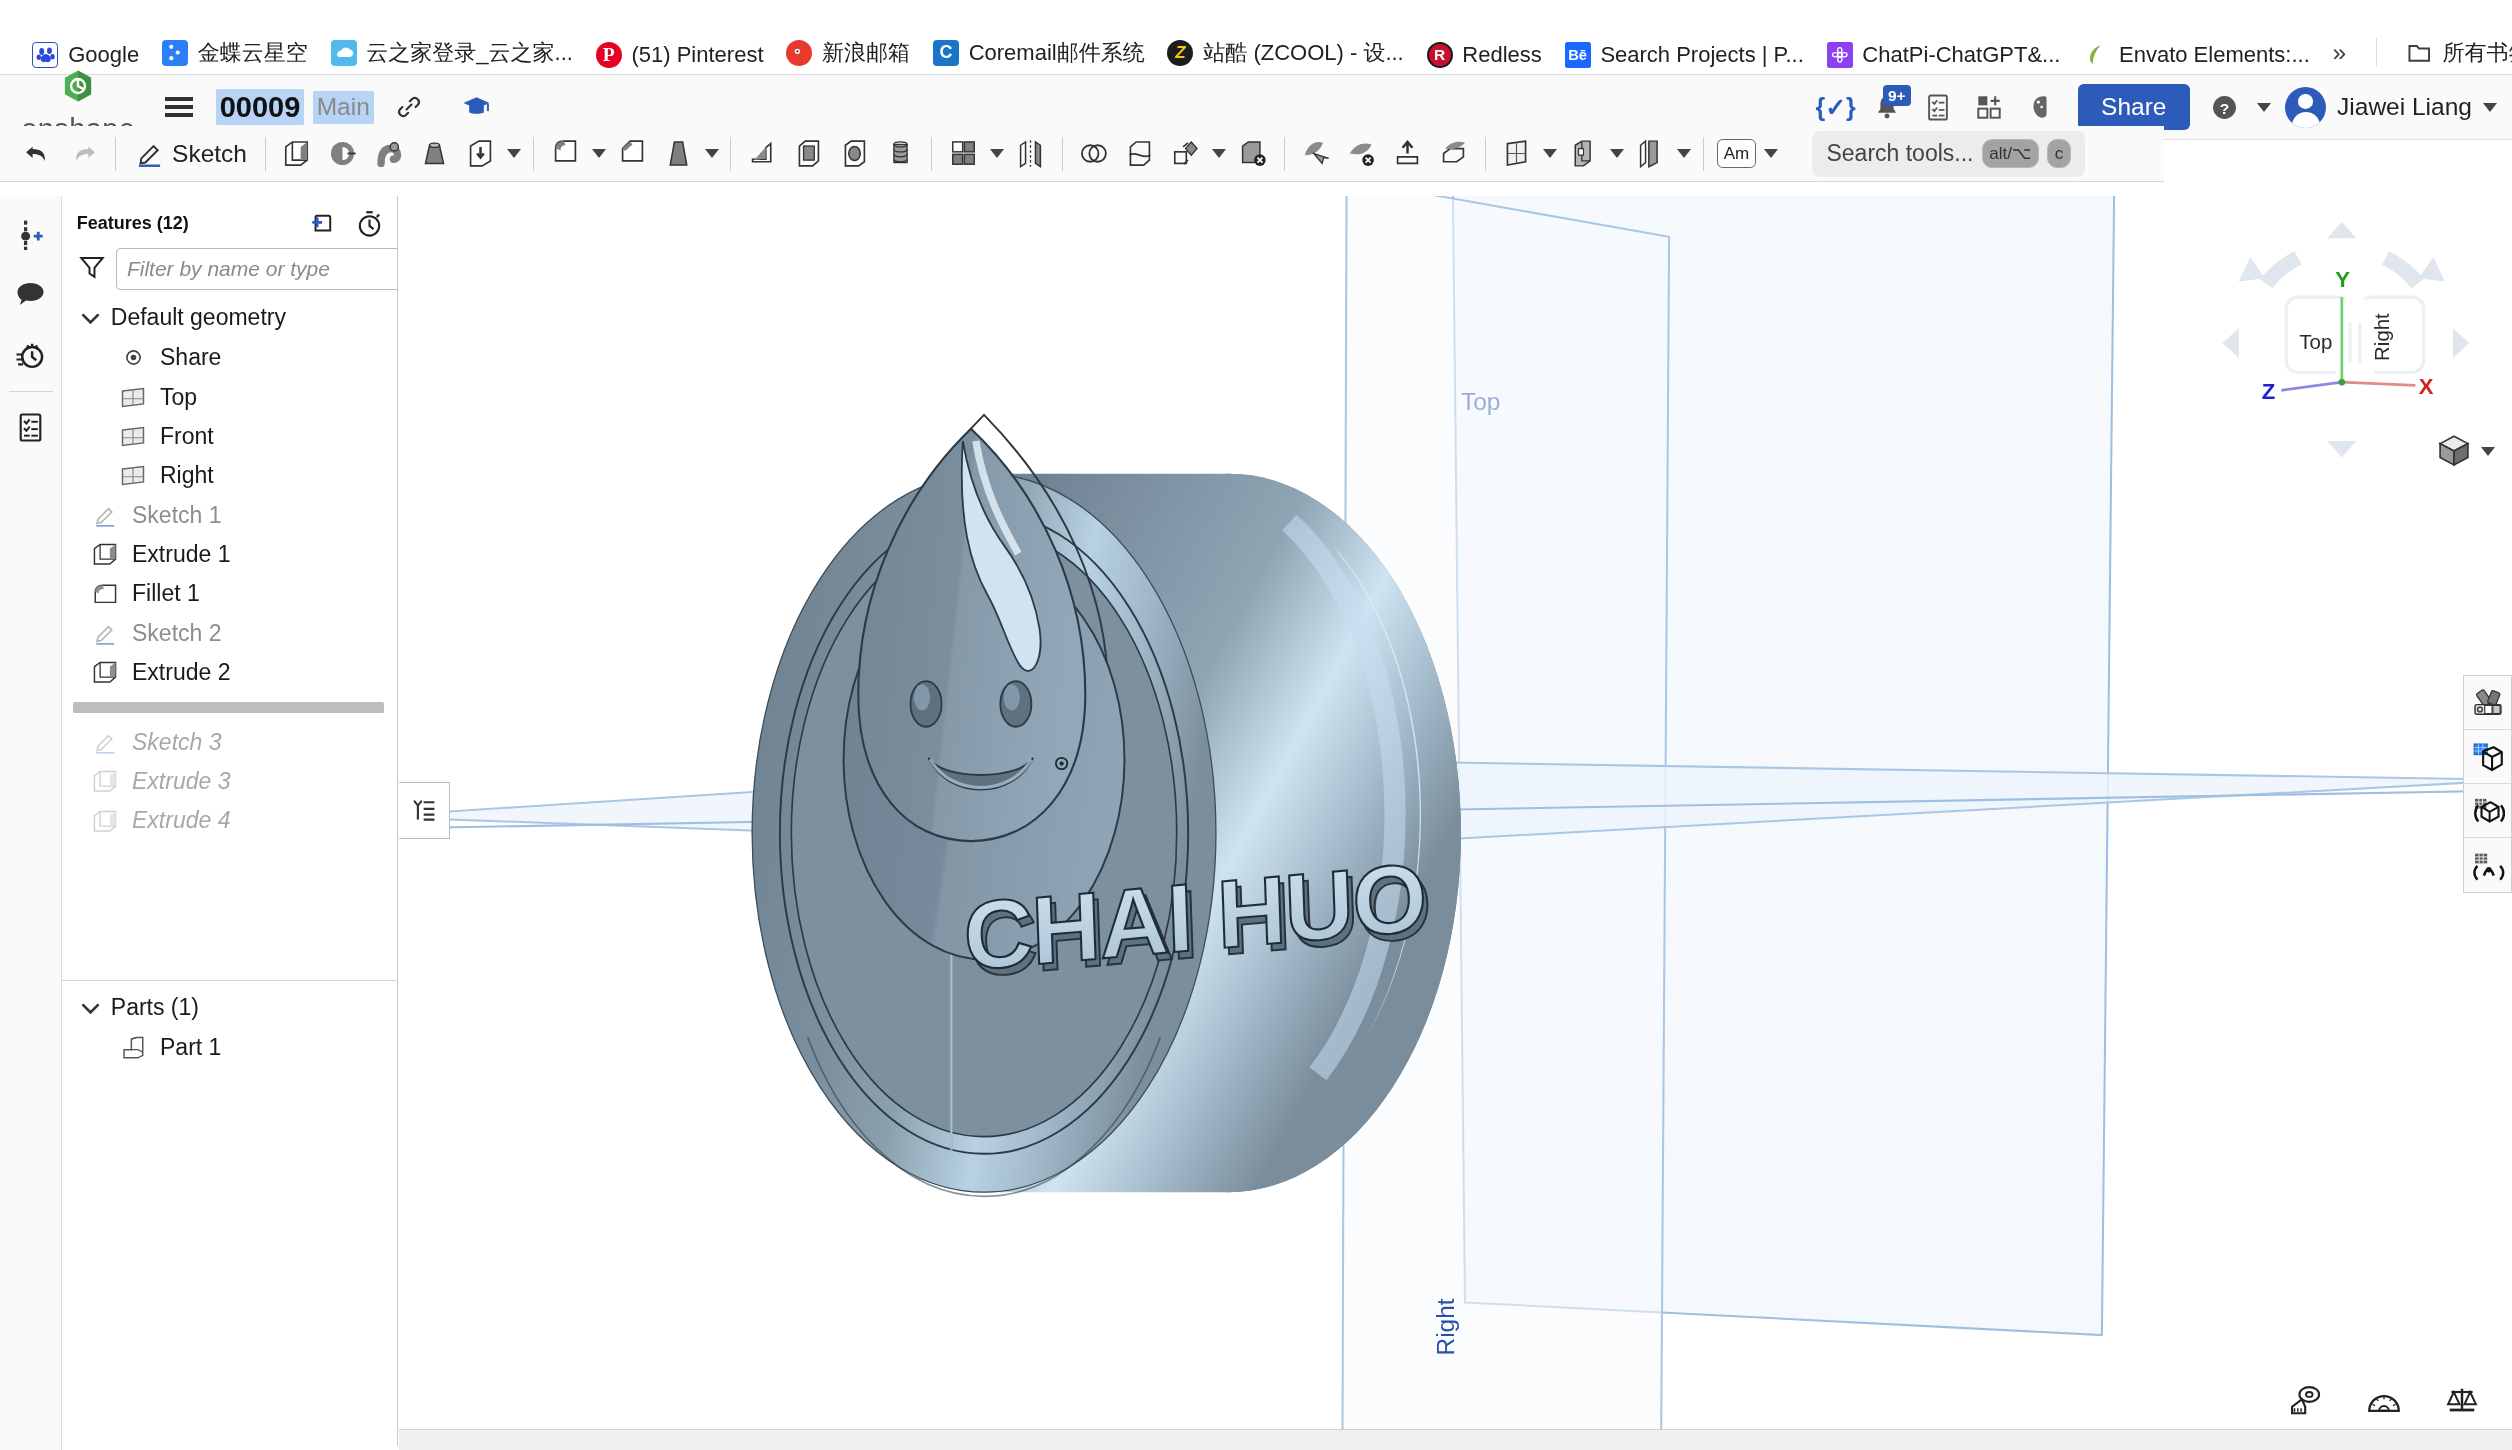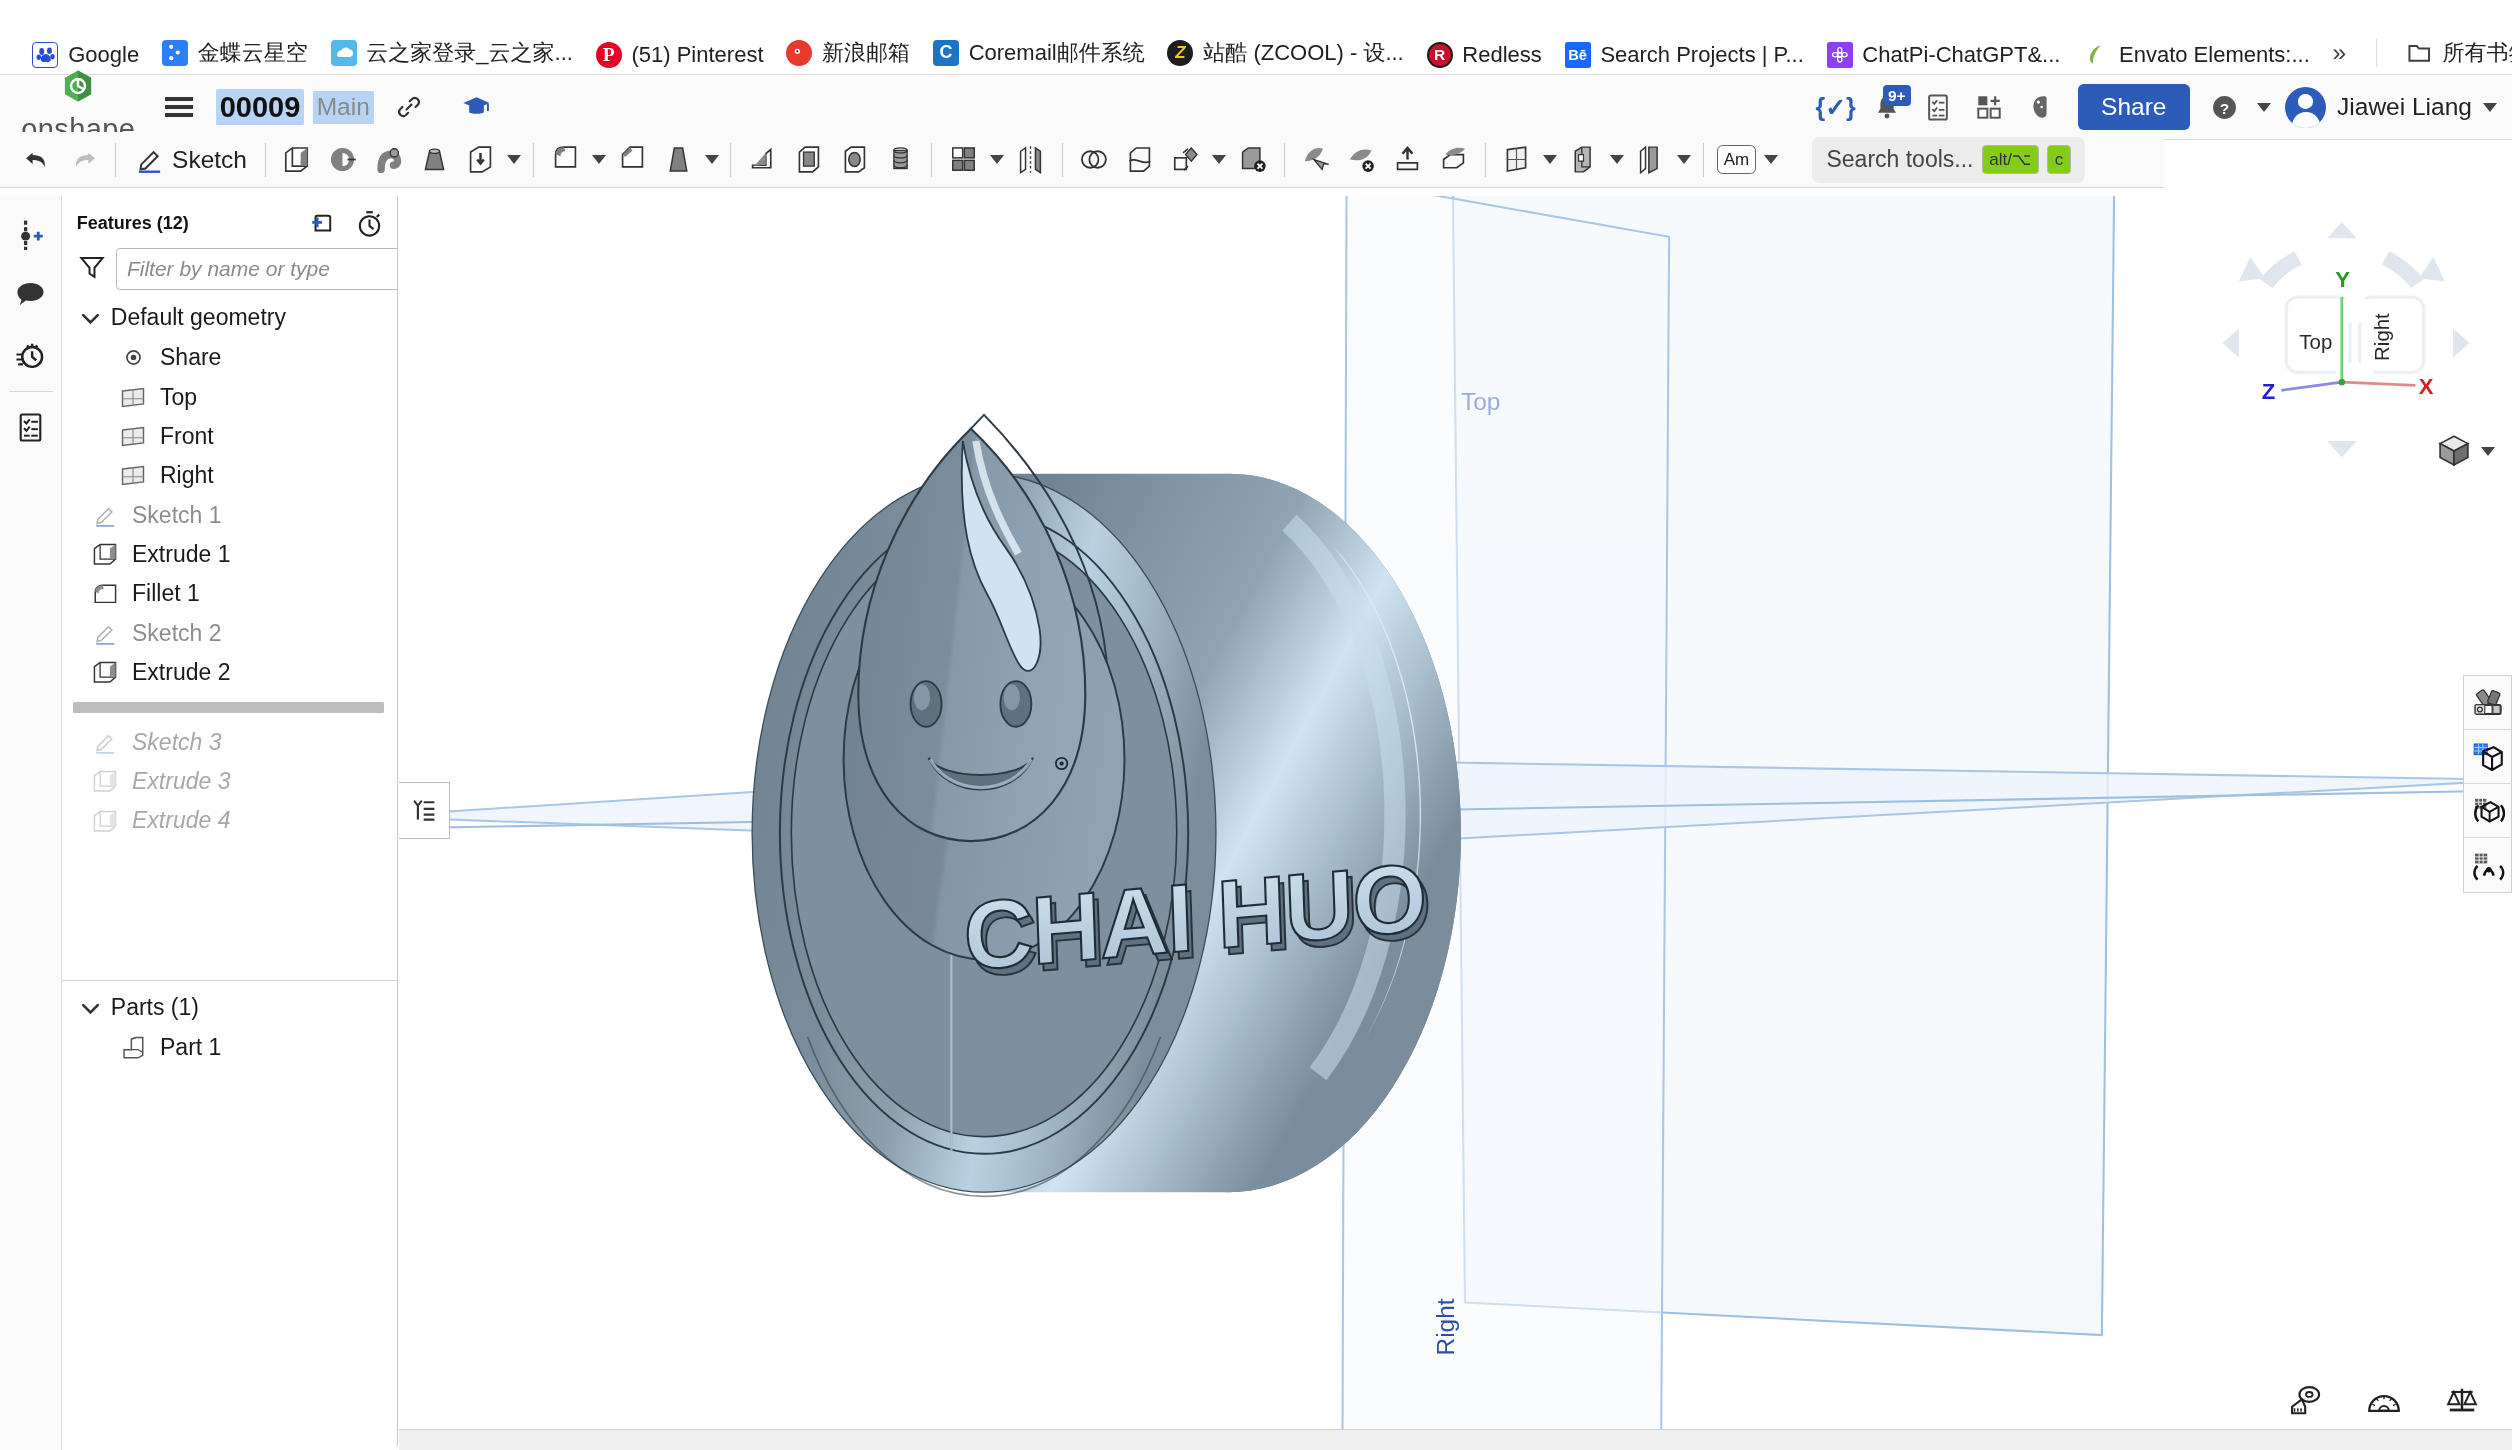--- a/index.html
+++ b/index.html
@@ -90,41 +90,41 @@
   #user-avatar {
     width: 41px; height: 41px; border-radius: 50%; background: #2d5bb9;
     margin-left: 14.7px; position: relative; overflow: hidden; flex-shrink:0;
   }
   #user-avatar::before { content:''; position:absolute; width:14.7px;height:14.7px;border-radius:50%;background:#fff;left:13px;top:7.4px;}
   #user-avatar::after { content:''; position:absolute; width:28px;height:18px;border-radius:14px 14px 0 0;background:#fff;left:6.5px;top:25px;}
   #user-name { font-size: 24.5px; color: #222; margin-left: 10.6px; }
 
   
   #toolbar {
-    position: absolute; left: 0; top: 132px;
+    position: absolute; left: 0; top: 126px;
     width: 2164px; height: 56px;
     background: #fafafa;
     border-bottom: 0.8px solid #d8d8d8;
     display: flex; align-items: center; padding-left: 14.7px;
   }
   .tb-btn {
     height: 47px; min-width: 46px; display: flex; align-items: center; justify-content: center;
     cursor: pointer; border-radius: 3.3px; padding: 0 4.9px;
   }
   .tb-sep { width: 0.8px; height: 34px; background: #cccccc; margin: 0 8.2px; }
   .tb-chev { width: 21px; display:flex; align-items:center; justify-content:center; cursor:pointer; }
   #sketch-btn { display: flex; align-items: center; gap: 7.4px; padding: 0 9.8px; height: 47px; border-radius:3.3px; cursor:pointer;}
   #sketch-label { font-size: 24.5px; color: #222; }
   #search-tools {
     margin-left: 30px; background: #ececec; border-radius: 7.4px;
     height: 46px; display: flex; align-items: center; padding: 0 14.7px; gap: 8.2px; cursor: text;
   }
   #search-tools-text { font-size: 23px; color: #444; }
   .kbd {
-    border: 0.8px solid #b6b6b6; background: #84cc16; border-radius: 4px;
+    border: 0.8px solid #b6b6b6; background: #a3a3a3; border-radius: 10px;
     font-size: 17px; color: #333; padding: 2.5px 6.5px; line-height: 1.25;
   }
   #am-box {
     border: 0.8px solid #666; border-radius: 5.7px; font-size: 17px;
     padding: 3.3px 5.7px; color: #222; background:#fff;
   }
 
   
   #left-rail {
     position: absolute; left: 0; top: 196px;

